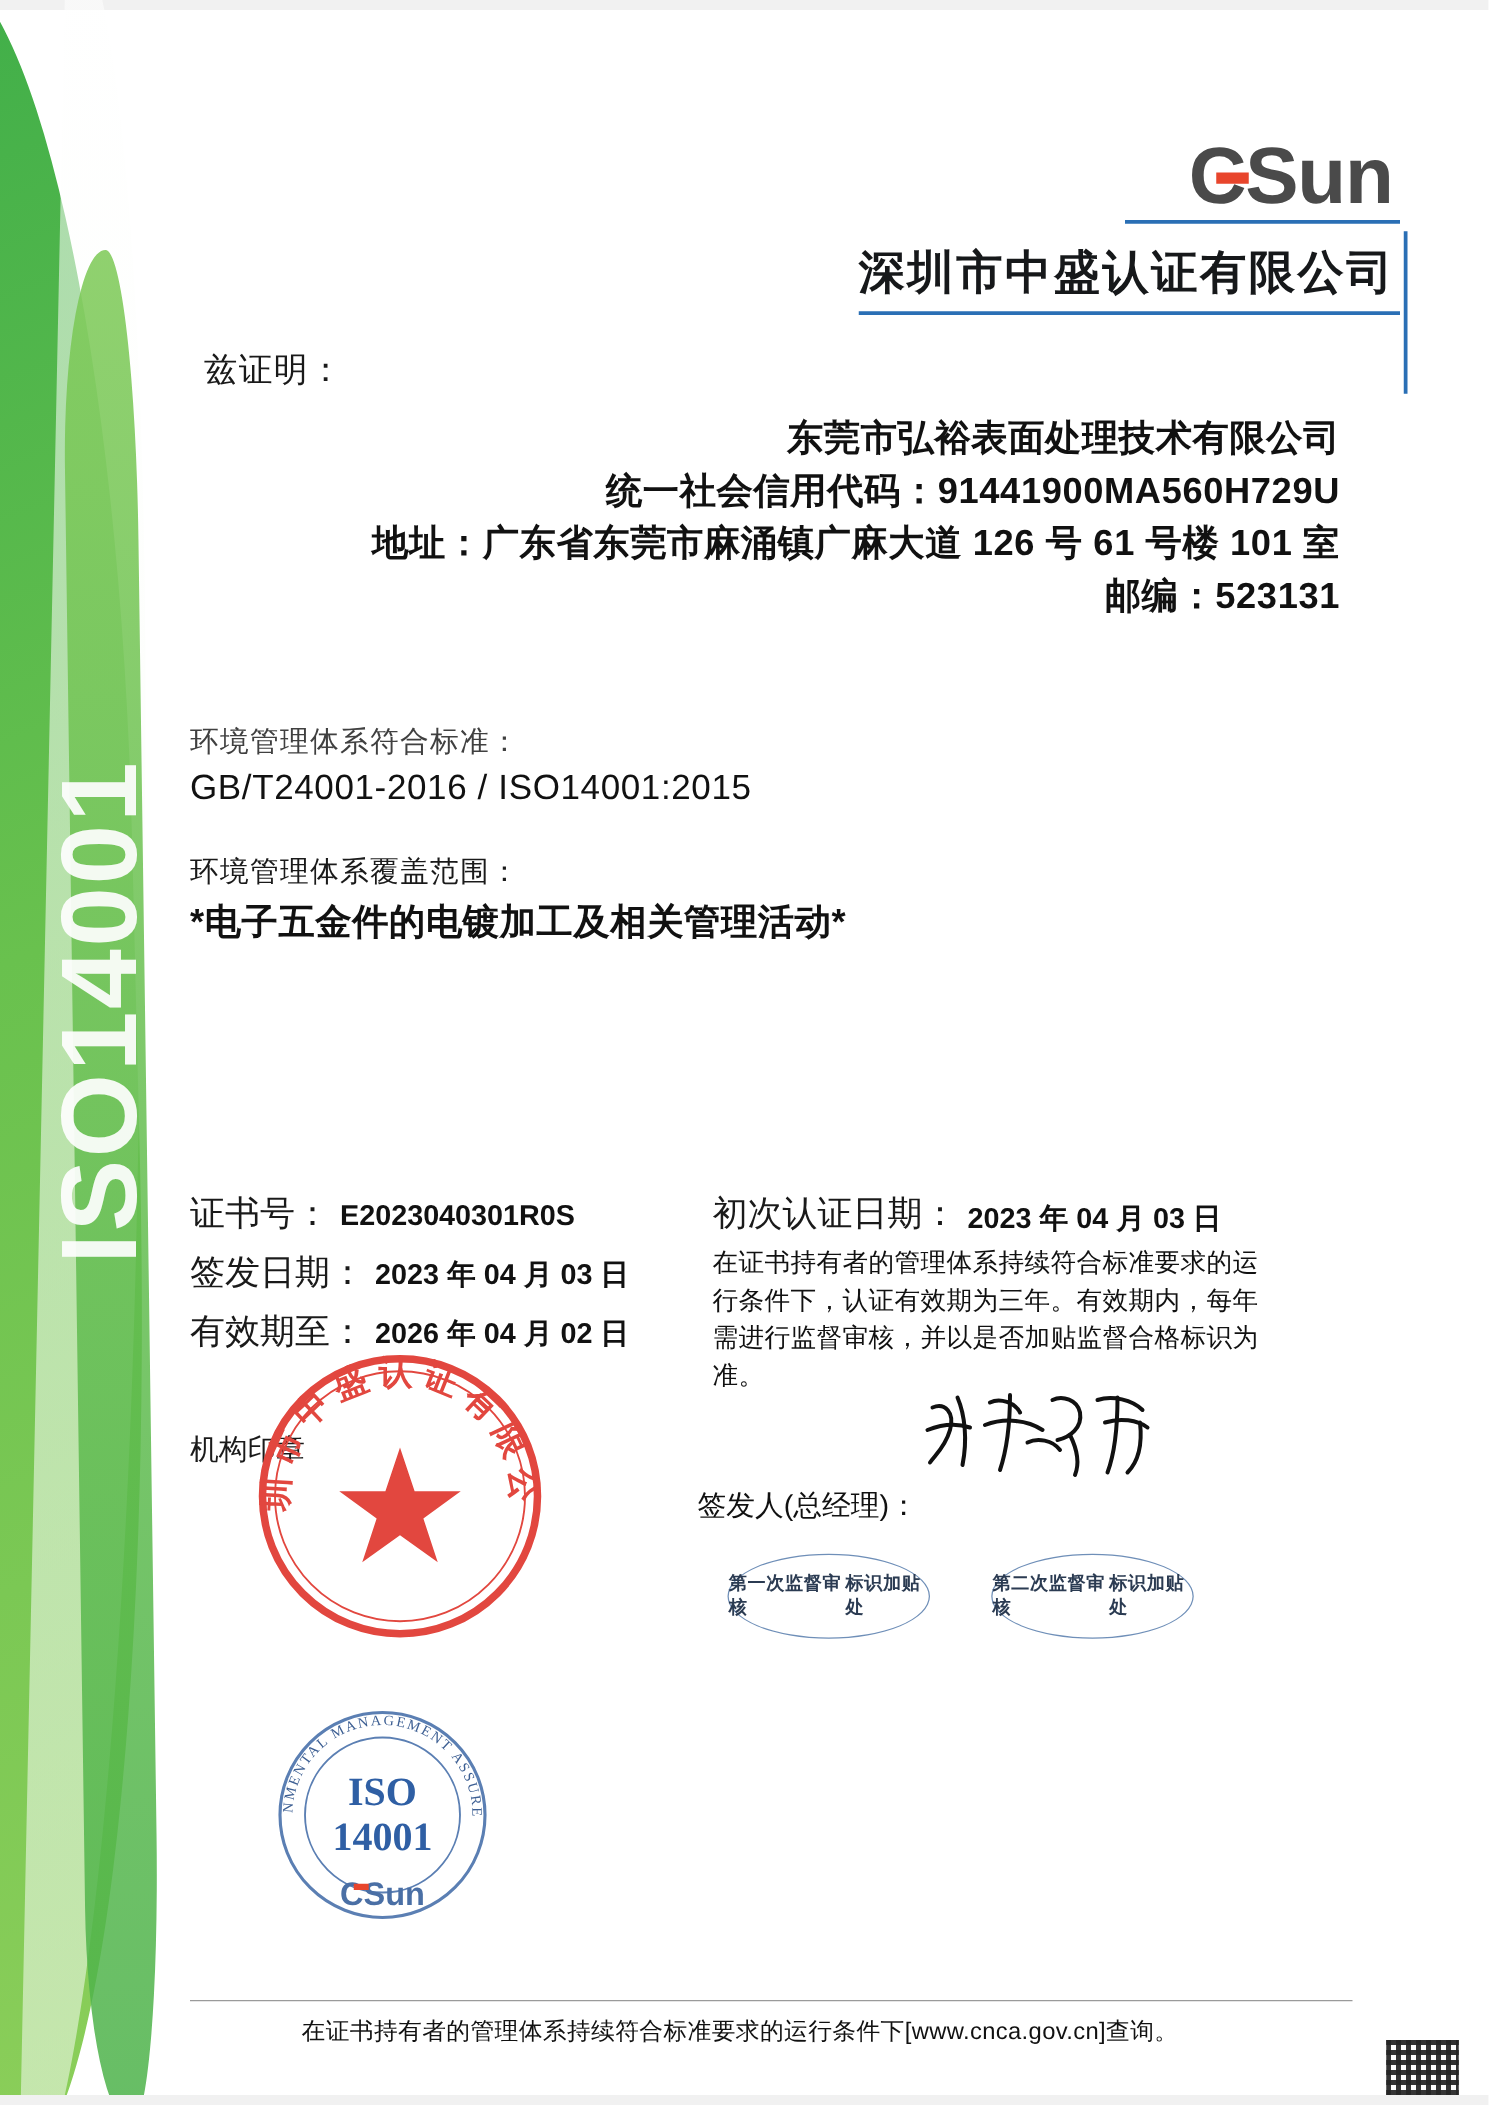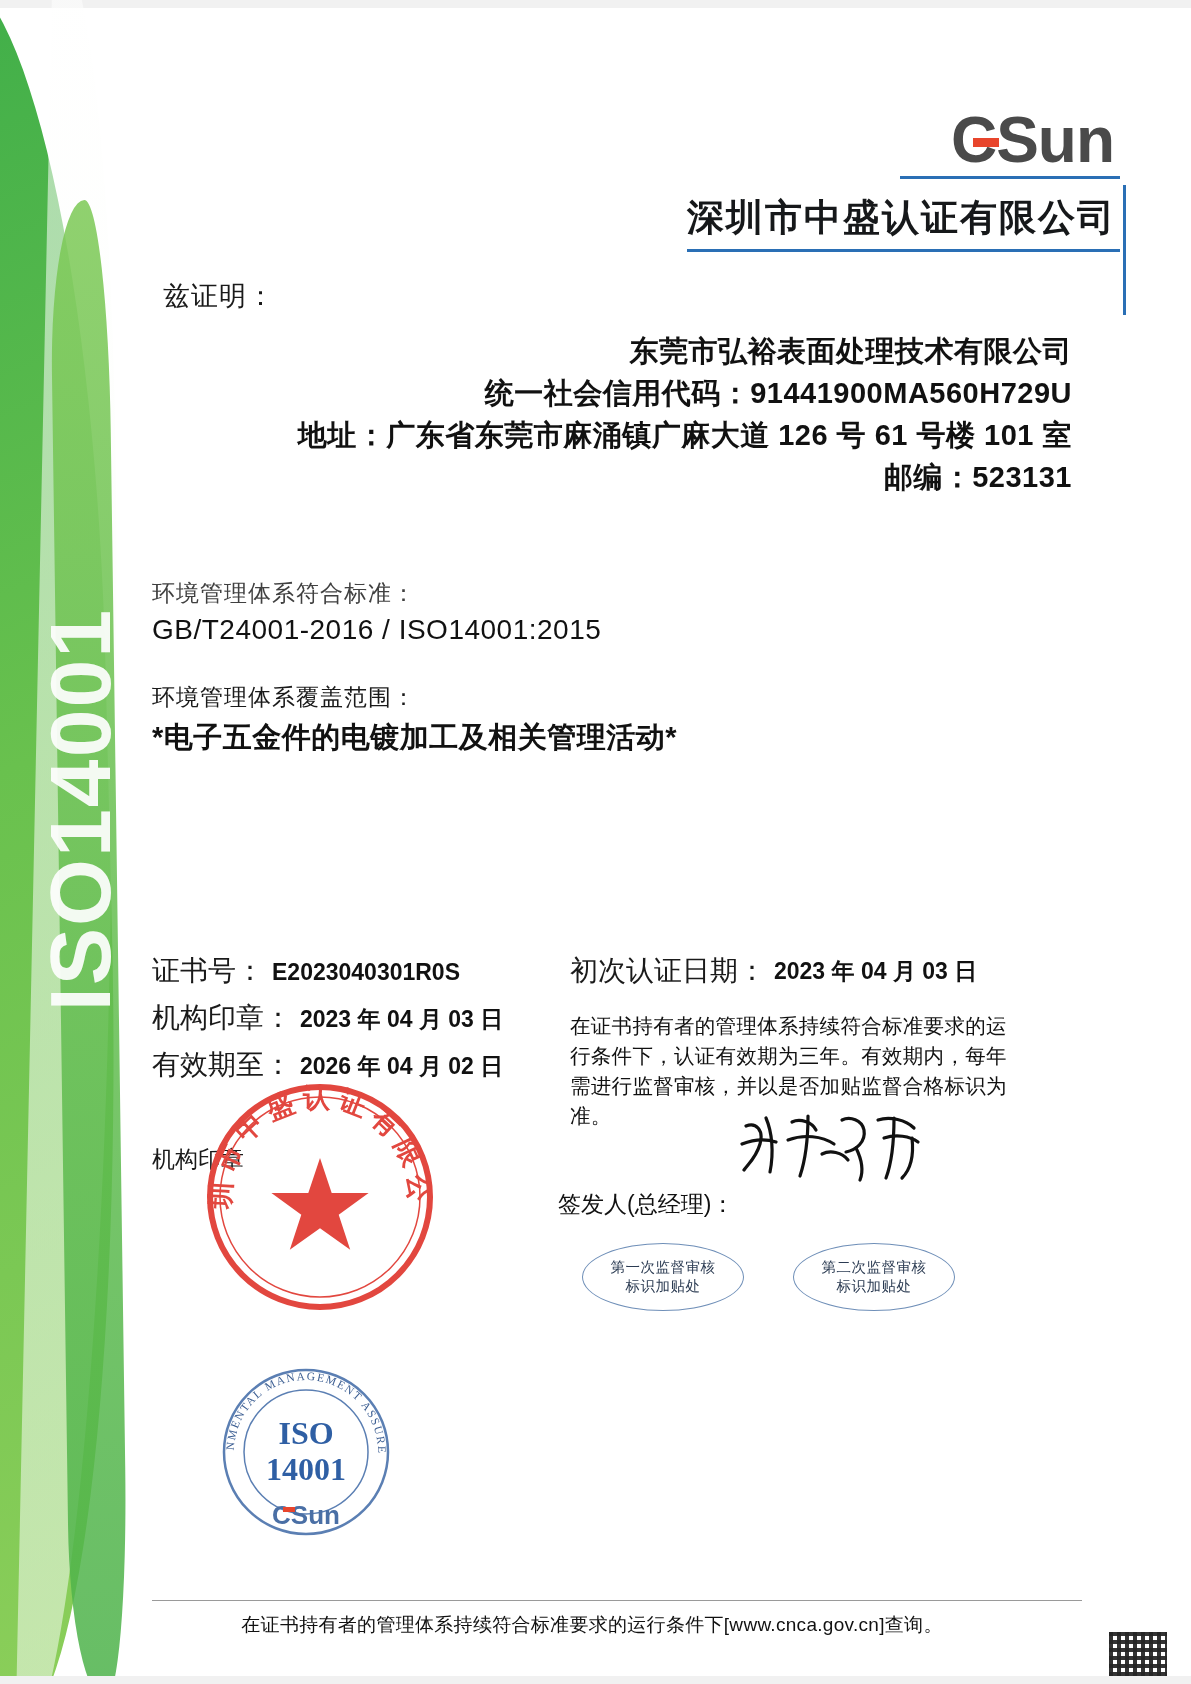--- a/index.html
+++ b/index.html
@@ -231,22 +231,22 @@
   }
 
   .meta-right {
     position: absolute;
     left: 570px;
     top: 952px;
     width: 450px;
   }
   .meta-right .first-row {
     display: flex;
-    align-items: center;
-    margin-bottom: 21px;
+    align-items: flex-end;
+    margin-bottom: 6px;
   }
   .note-text {
     font-family: "Liberation Sans", sans-serif;
     font-size: 20.5px;
     line-height: 30px;
     color: #111111;
     letter-spacing: 0.3px;
   }
 
   
@@ -285,28 +285,29 @@
   }
 
   
   .surv {
     position: absolute;
     width: 160px;
     height: 66px;
     border: 1px solid #6f8fb8;
     border-radius: 50%;
     display: flex;
-    flex-direction: column;
+    flex-direction: row;
     align-items: center;
     justify-content: center;
     color: #2b3b52;
     font-family: "Liberation Serif", serif;
     font-size: 14.5px;
     line-height: 19px;
     letter-spacing: 0.5px;
+    font-weight: bold;
   }
   .surv1 { left: 582px; top: 1243px; }
   .surv2 { left: 793px; top: 1243px; }
 
   
   .iso-badge {
     position: absolute;
     left: 206px;
     top: 1352px;
     width: 200px;
@@ -398,21 +399,21 @@
 
   <div class="scope-label">环境管理体系覆盖范围：</div>
   <div class="scope-value">*电子五金件的电镀加工及相关管理活动*</div>
 
   <div class="meta-left">
     <div class="meta-row">
       <span class="meta-key">证书号：</span>
       <span class="meta-val">E2023040301R0S</span>
     </div>
     <div class="meta-row">
-      <span class="meta-key">机构印章：</span>
+      <span class="meta-key">签发日期：</span>
       <span class="meta-val">2023 年 04 月 03 日</span>
     </div>
     <div class="meta-row">
       <span class="meta-key">有效期至：</span>
       <span class="meta-val">2026 年 04 月 02 日</span>
     </div>
   </div>
 
   <div class="meta-right">
     <div class="first-row">

